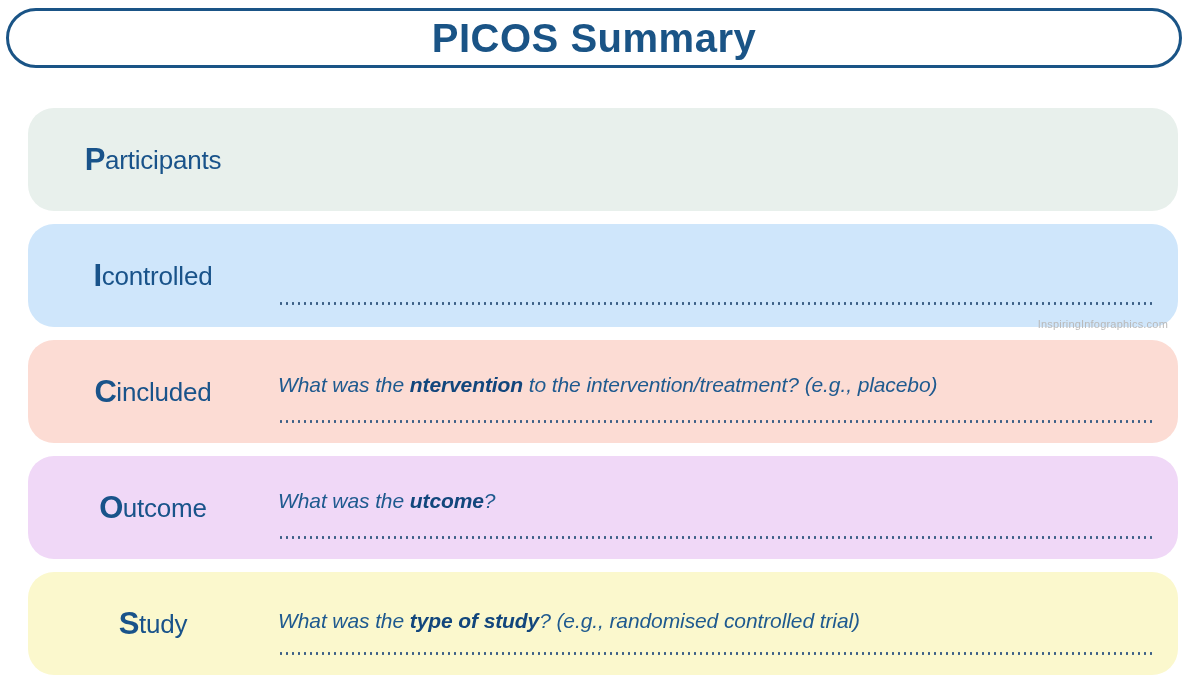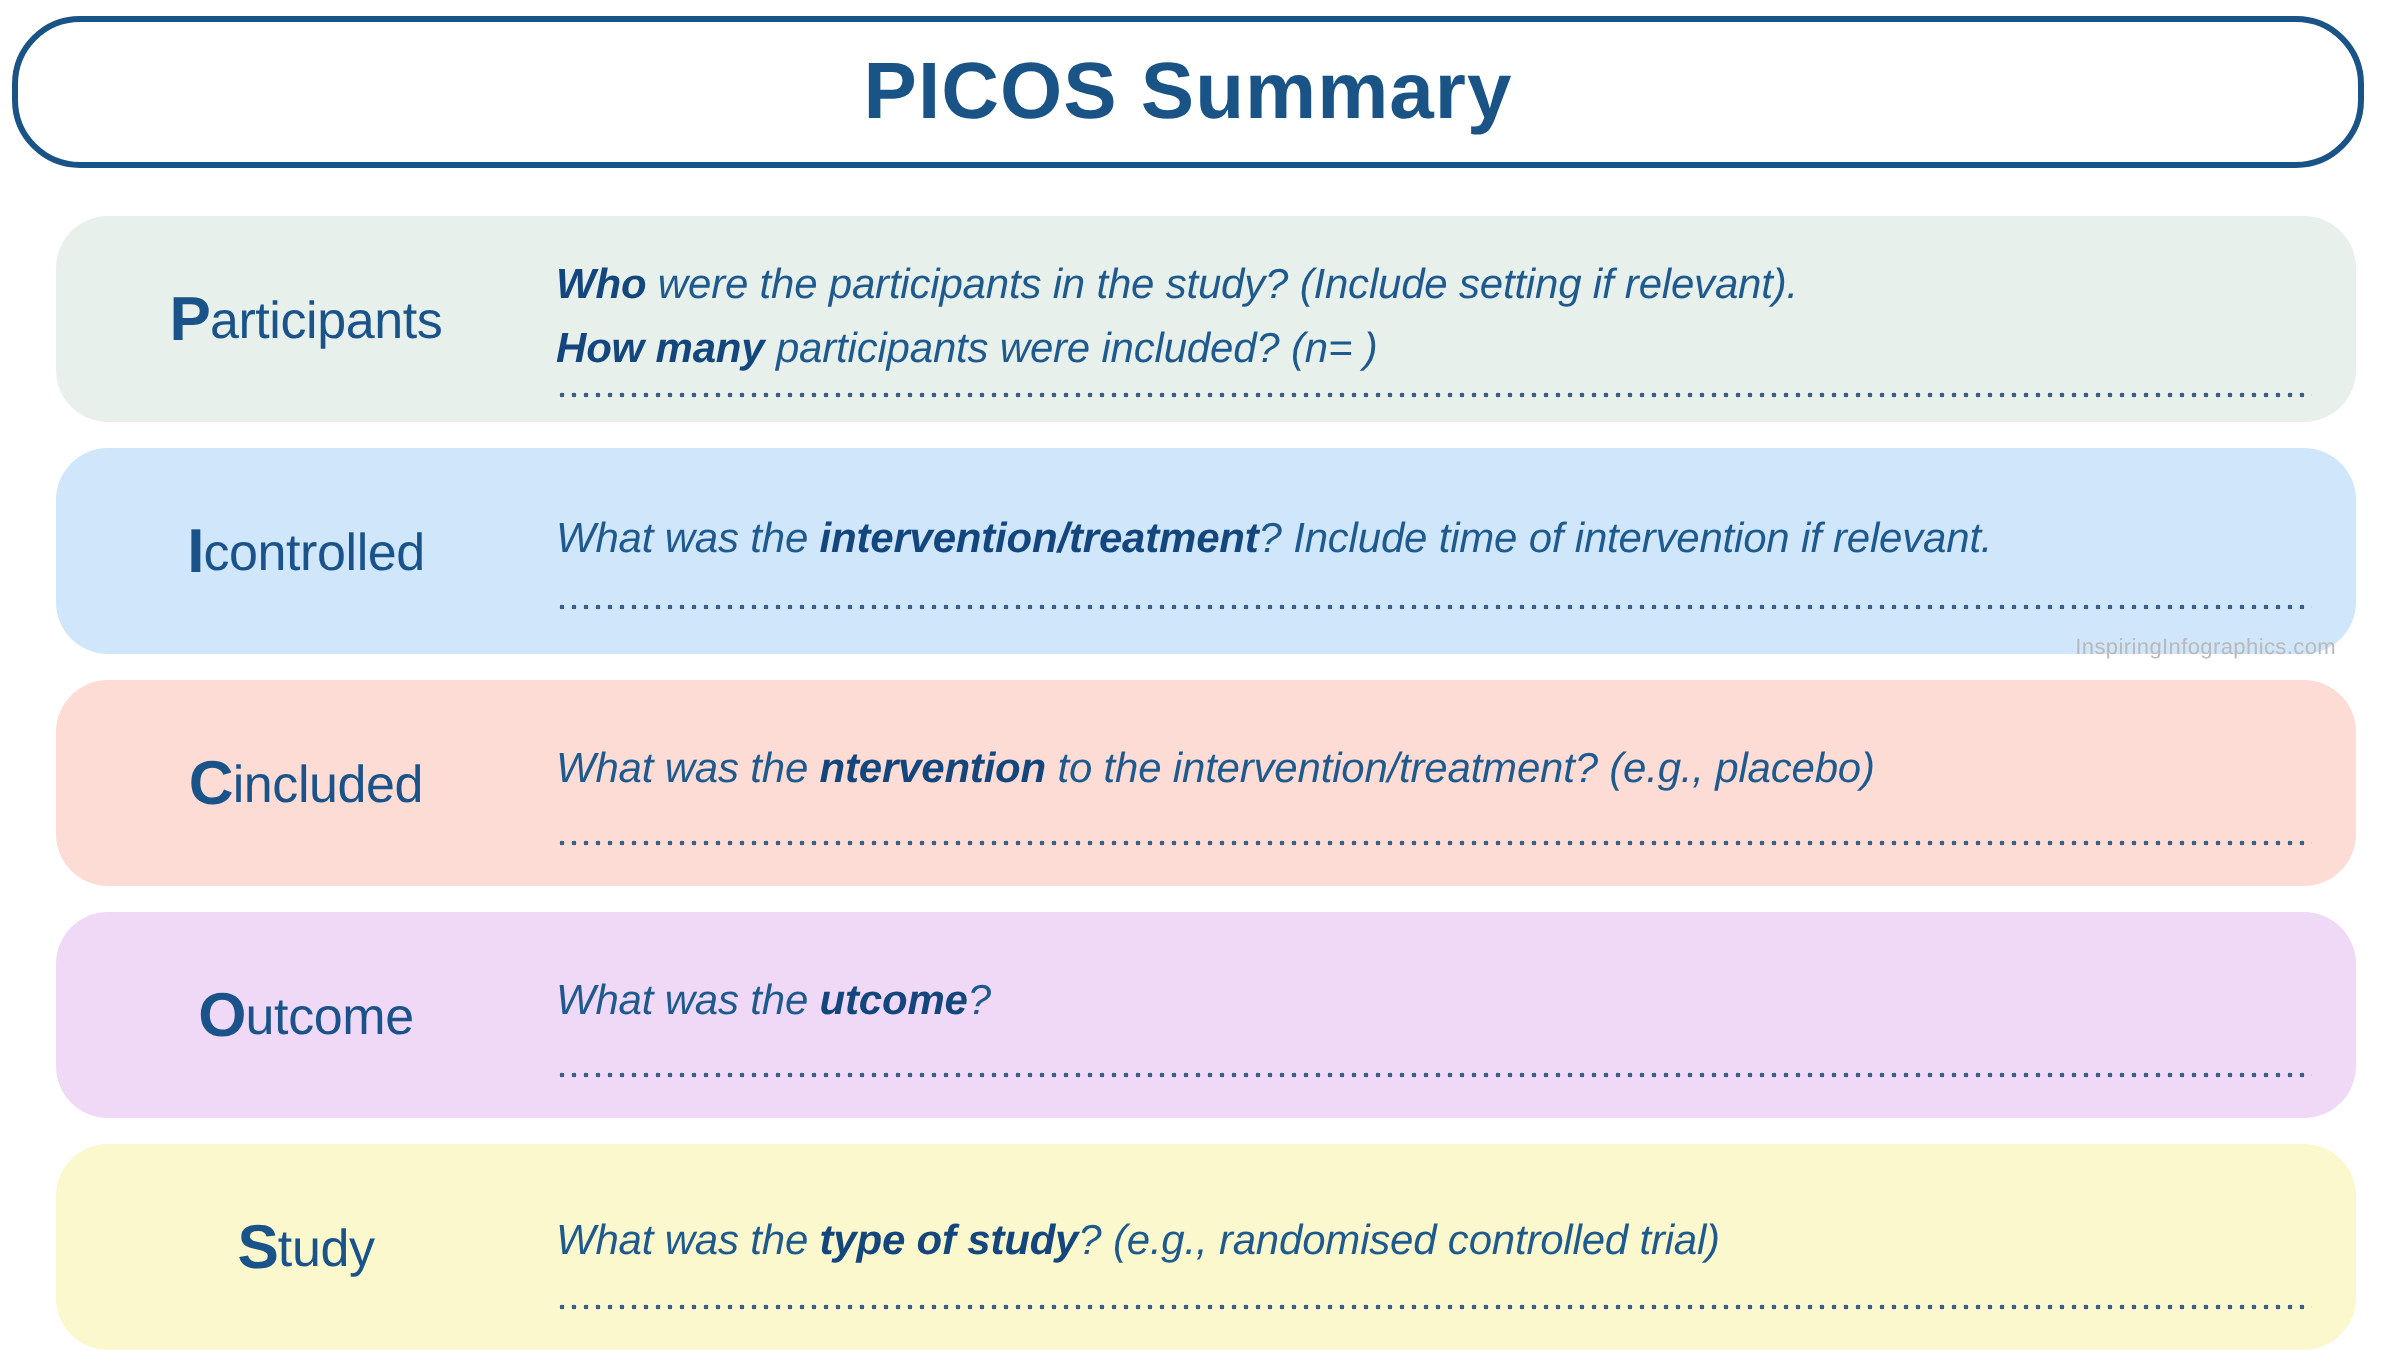--- a/index.html
+++ b/index.html
@@ -15,21 +15,21 @@
     overflow: hidden;
     position: relative;
   }
 
   
   .title-banner {
     position: absolute;
     left: 6px;
     top: 8px;
     width: 1176px;
-    height: 76px;
+    height: 60px;
     box-sizing: border-box;
     border: 3px solid #1a5486;
     border-radius: 34px;
     background: #ffffff;
     display: flex;
     align-items: center;
     justify-content: center;
   }
   .title-text {
     font-family: "Liberation Sans", sans-serif;
@@ -150,36 +150,28 @@
   <div class="title-text" style="color: rgb(26, 84, 134);">PICOS Summary</div>
 </div>
 
 <div class="rows">
 
   <div class="picos-row row-participants" style="background: rgb(232, 240, 236);">
     <div class="row-label">
       <span class="cap">P</span>
         <span class="rest">articipants</span>
     </div>
-    <div class="row-body">
-      <div class="prompt-stack">
-        <div class="prompt" style="color: rgb(31, 90, 143);"><b style="color: rgb(18, 70, 124);">Who</b><span> were the participants in the study? (Include setting if relevant).</span></div>
-        <div class="prompt" style="color: rgb(31, 90, 143);"><b style="color: rgb(18, 70, 124);">How many</b><span> participants were included? (n=  )</span></div>
-      </div>
-      <div class="dotline" style="background-image: radial-gradient(circle, rgb(59, 95, 134) 1.1px, rgba(0, 0, 0, 0) 1.3px);"></div>
-    </div>
   </div>
 
   <div class="picos-row row-intervention" style="background: rgb(207, 230, 251);">
     <div class="row-label">
       <span class="cap">I</span>
         <span class="rest">controlled</span>
     </div>
     <div class="row-body">
-      <div class="prompt" style="color: rgb(31, 90, 143);"><span>What was the </span><b style="color: rgb(18, 70, 124);">intervention/treatment</b><span>? Include time of intervention if relevant.</span></div>
       <div class="dotline" style="background-image: radial-gradient(circle, rgb(59, 95, 134) 1.1px, rgba(0, 0, 0, 0) 1.3px);"></div>
     </div>
   </div>
 
   <div class="picos-row row-comparison" style="background: rgb(252, 220, 212);">
     <div class="row-label">
       <span class="cap">C</span>
         <span class="rest">included</span>
     </div>
     <div class="row-body">

